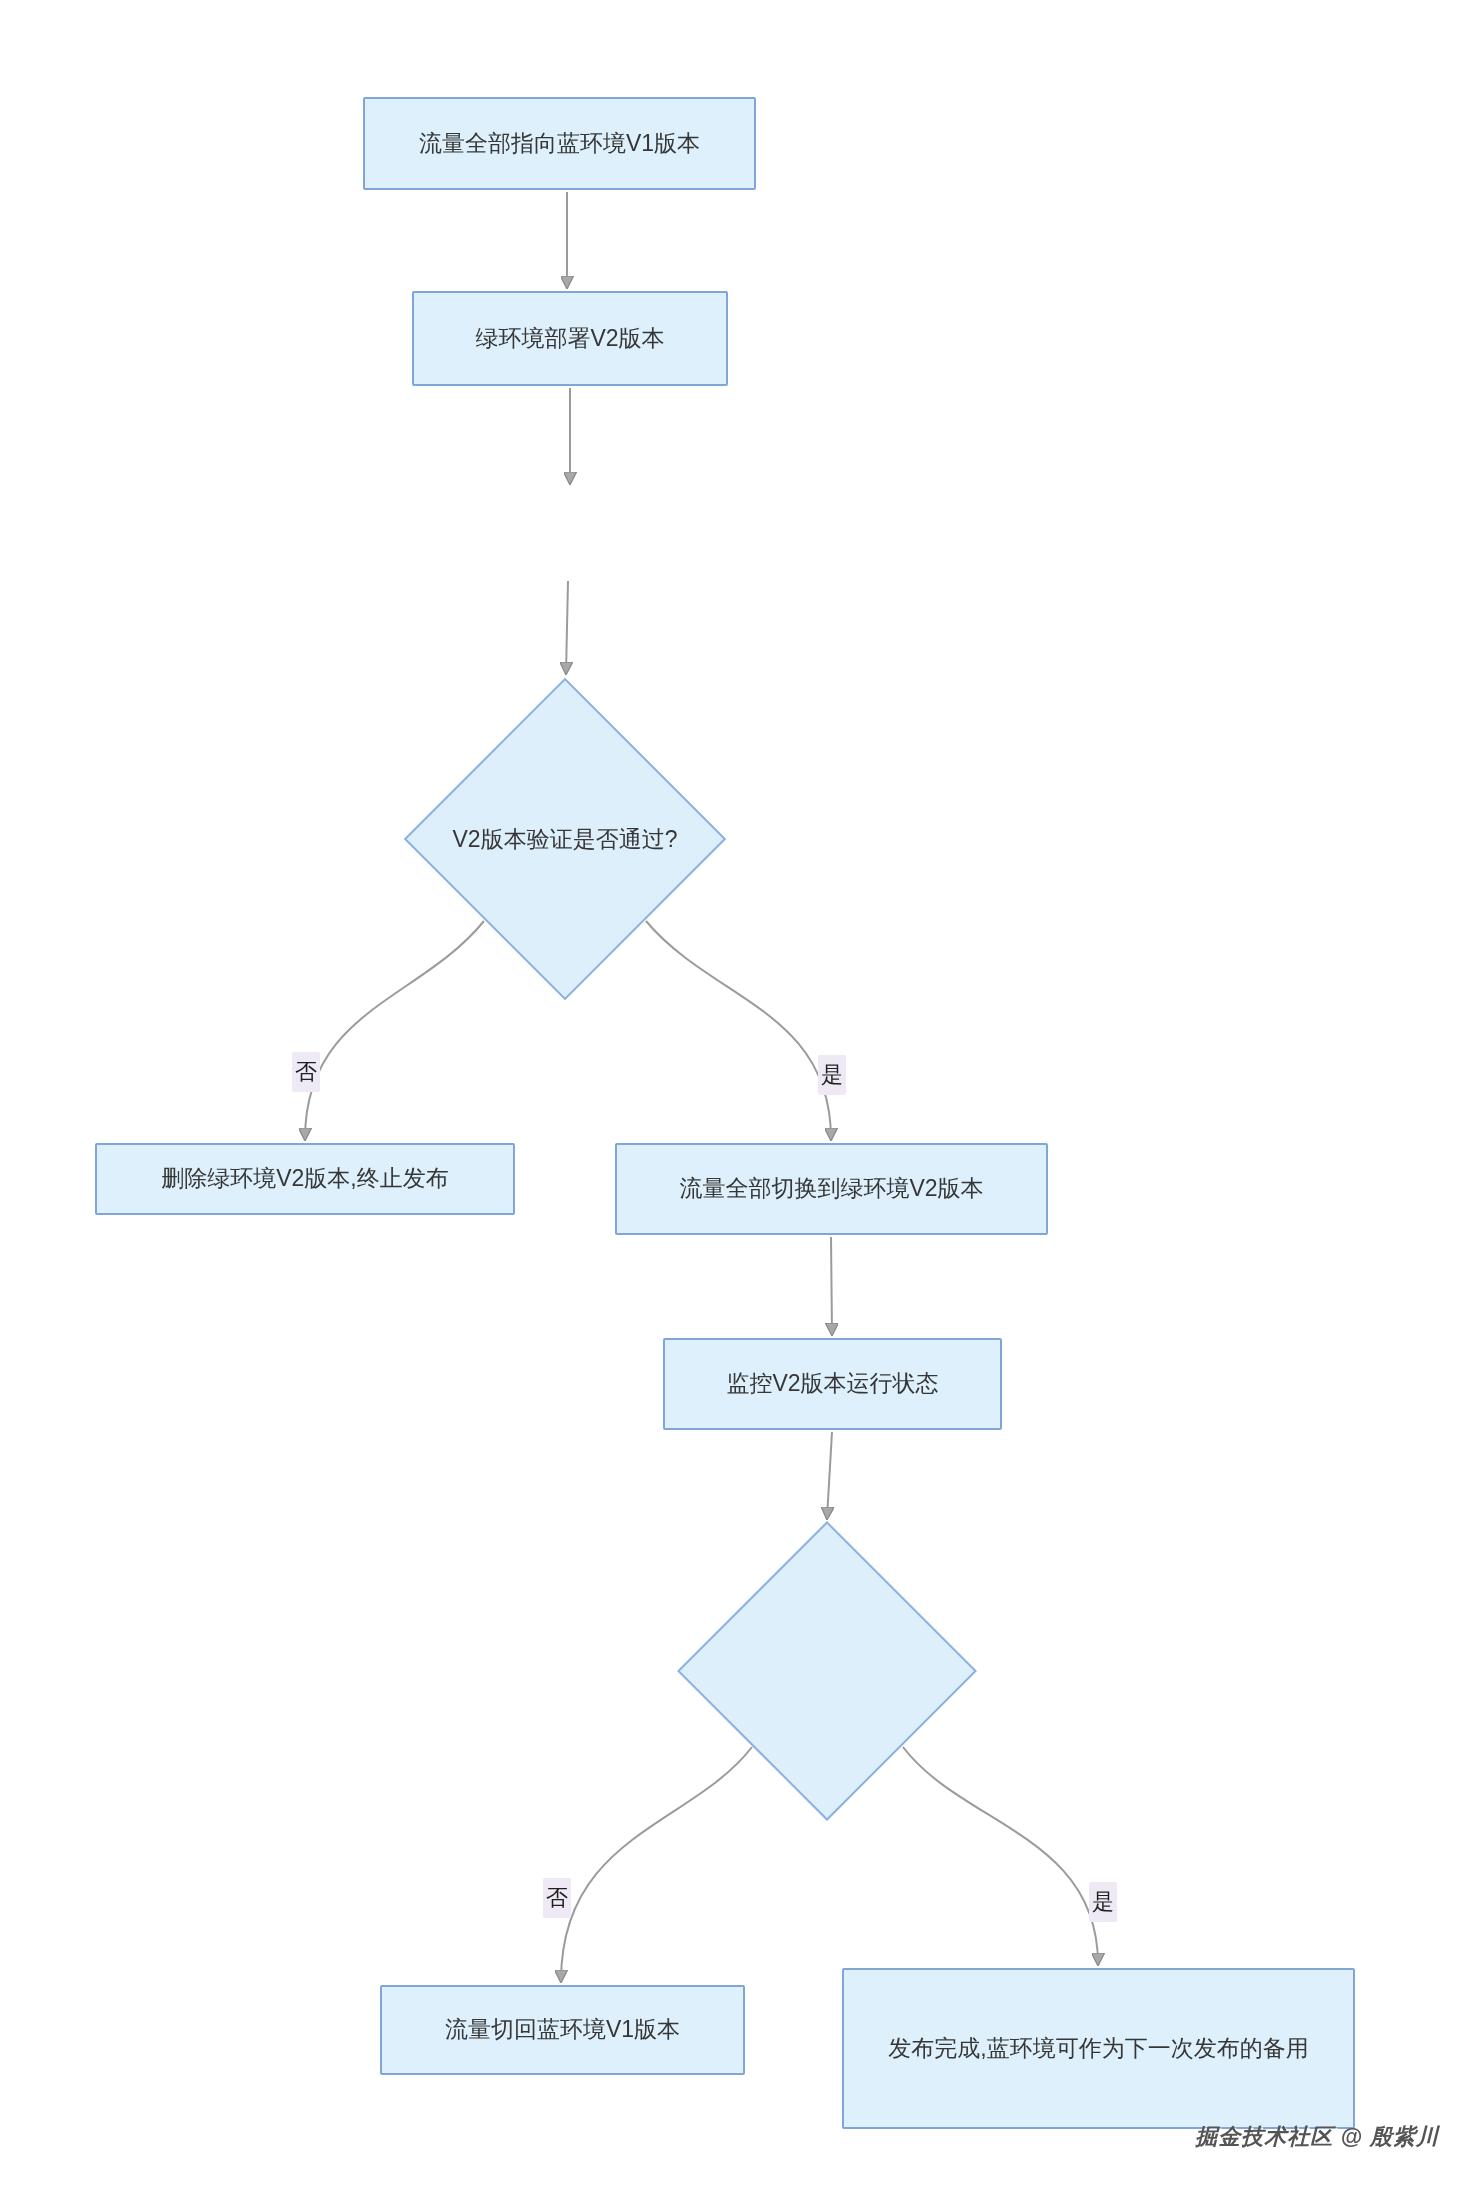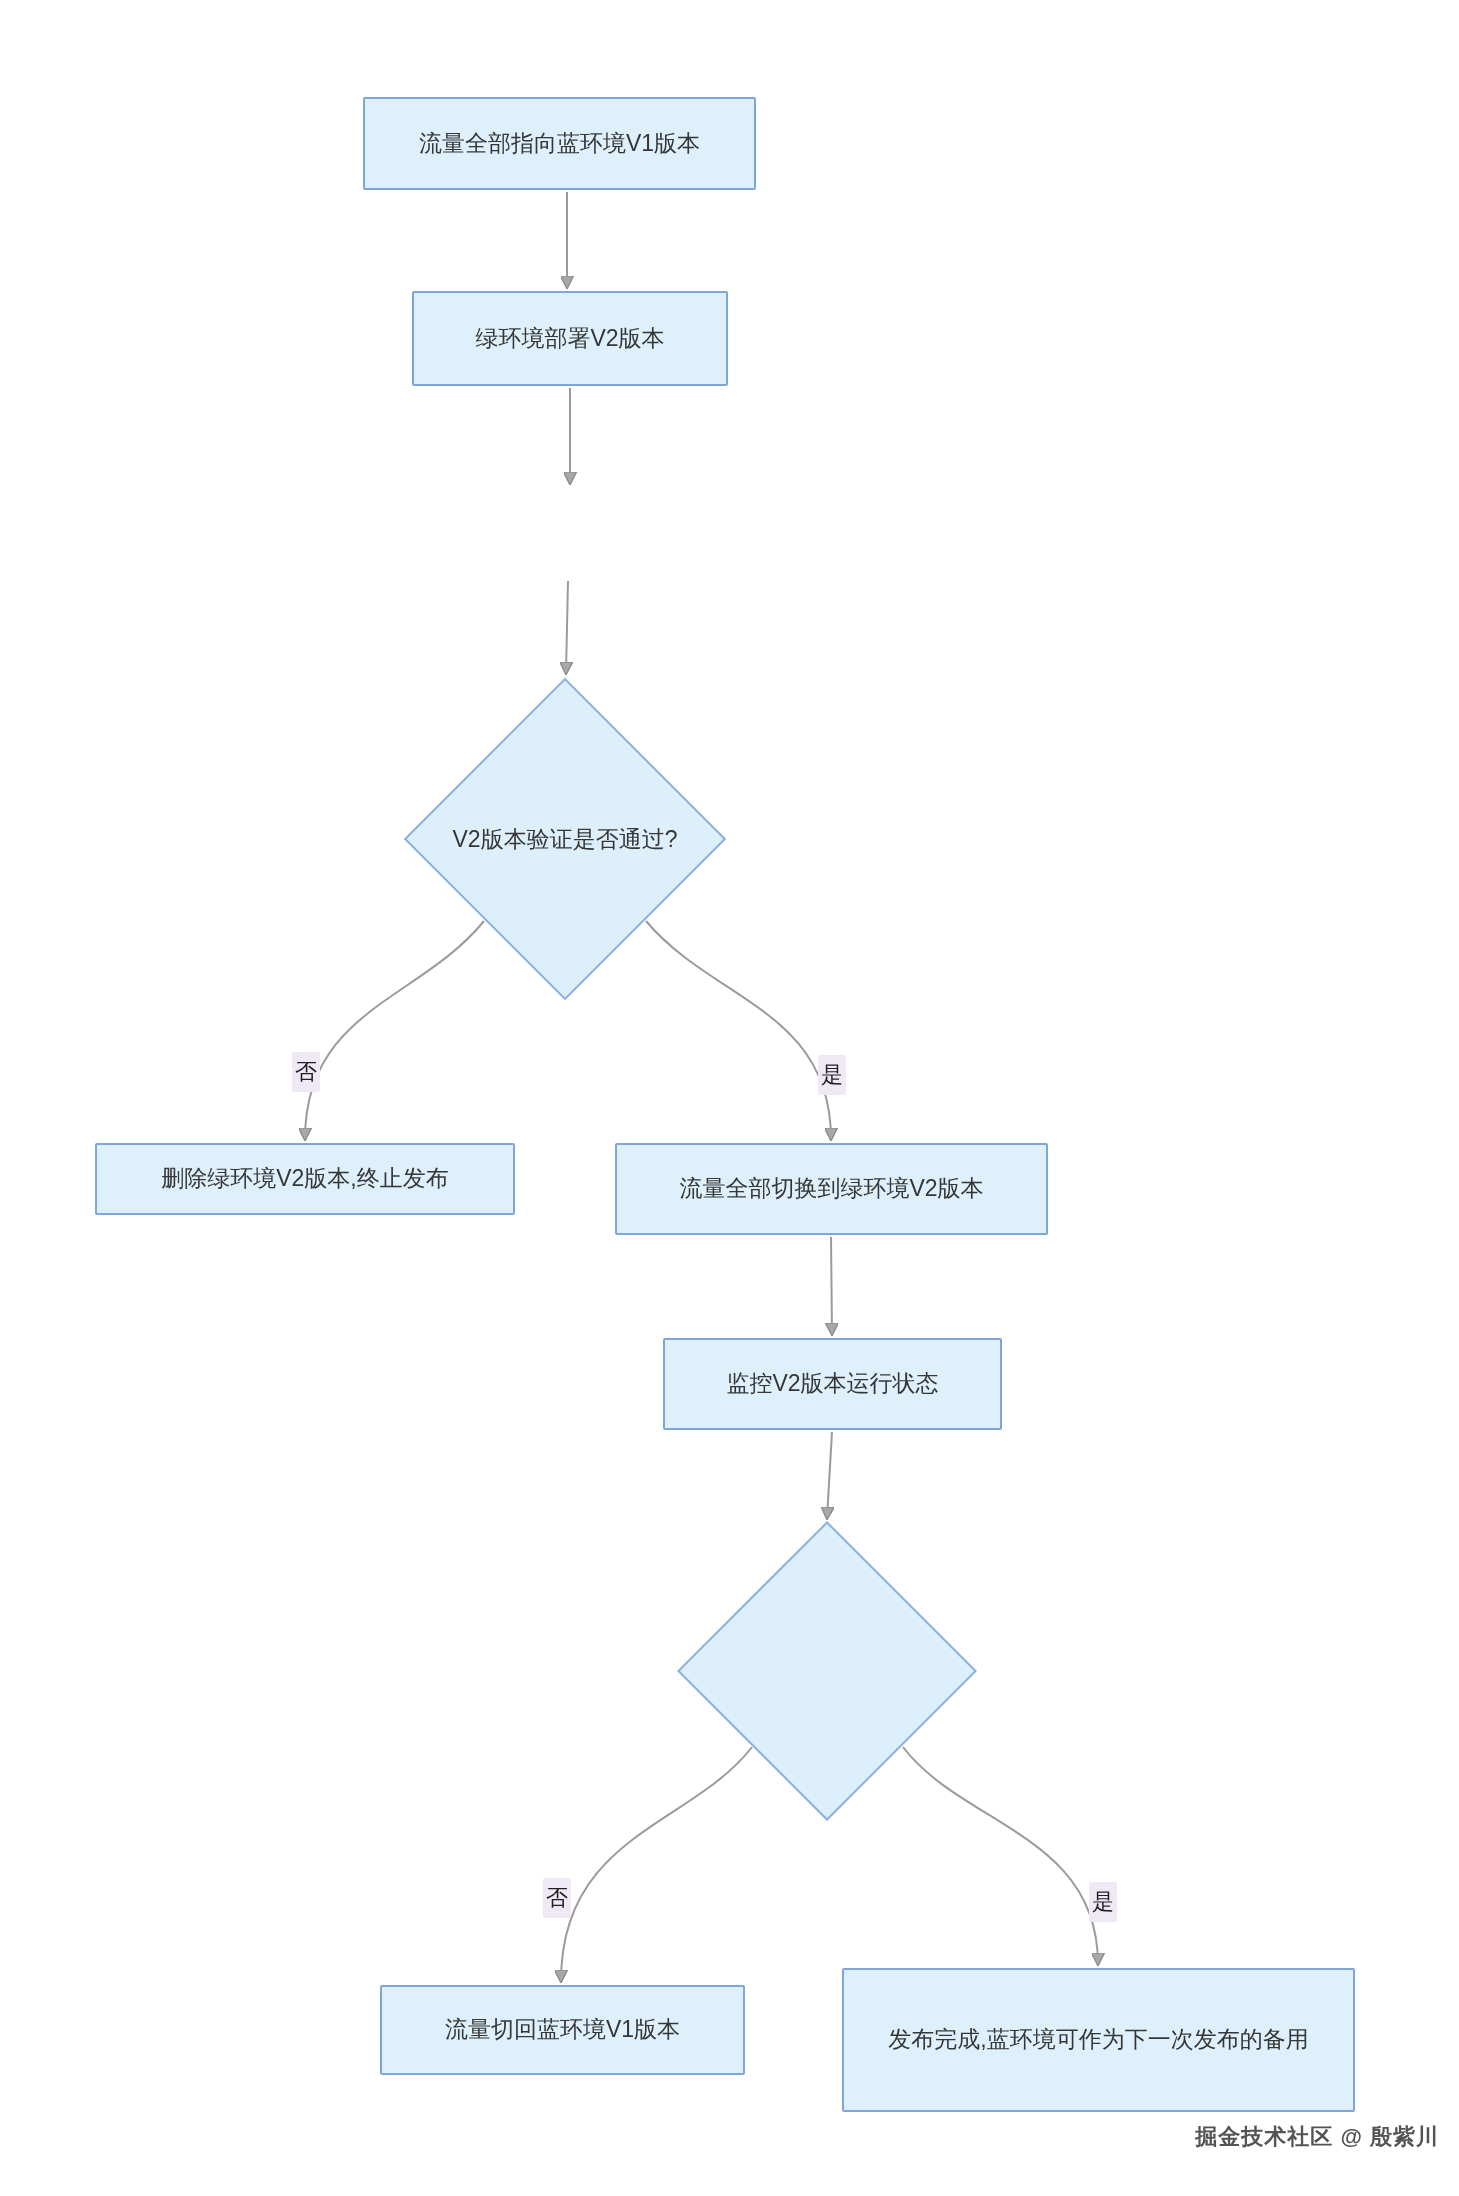--- a/index.html
+++ b/index.html
@@ -68,20 +68,21 @@
   }
   .watermark {
     position: absolute;
     top: 2122px;
     right: 20px;
     font-size: 22px;
     font-weight: bold;
     color: #545454;
     text-shadow: 2px 2px 1px #ffffff;
     letter-spacing: 1px;
+    font-style: italic;
   }
 </style>
 </head>
 <body>
 
 <div class="canvas">
 
   <svg class="edges" width="1459" height="2196" viewBox="0 0 1459 2196" xmlns="http://www.w3.org/2000/svg">
     <defs>
       <marker id="arrow" viewBox="0 0 10 10" refX="8.5" refY="5" markerWidth="13" markerHeight="13" markerUnits="userSpaceOnUse" orient="auto">
@@ -124,21 +125,21 @@
   <div class="node" style="left:663px; top:1338px; width:339px; height:92px;">
     <span>监控V2版本运行状态</span>
   </div>
 
   <div class="diamond" style="left:721px; top:1565px; width:212px; height:212px;"></div>
 
   <div class="node" style="left:380px; top:1985px; width:365px; height:90px;">
     <span>流量切回蓝环境V1版本</span>
   </div>
 
-  <div class="node" style="left:842px; top:1968px; width:513px; height:144px; padding:0 26px;">
+  <div class="node" style="left:842px; top:1968px; width:513px; height:161px; padding:0 26px;">
     <span>发布完成,蓝环境可作为下一次发布的备用</span>
   </div>
 
   <div class="edge-label" style="left:306px; top:1072px;">否</div>
   <div class="edge-label" style="left:832px; top:1075px;">是</div>
   <div class="edge-label" style="left:557px; top:1898px;">否</div>
   <div class="edge-label" style="left:1103px; top:1902px;">是</div>
 
   <div class="watermark">掘金技术社区 @ 殷紫川</div>
 

